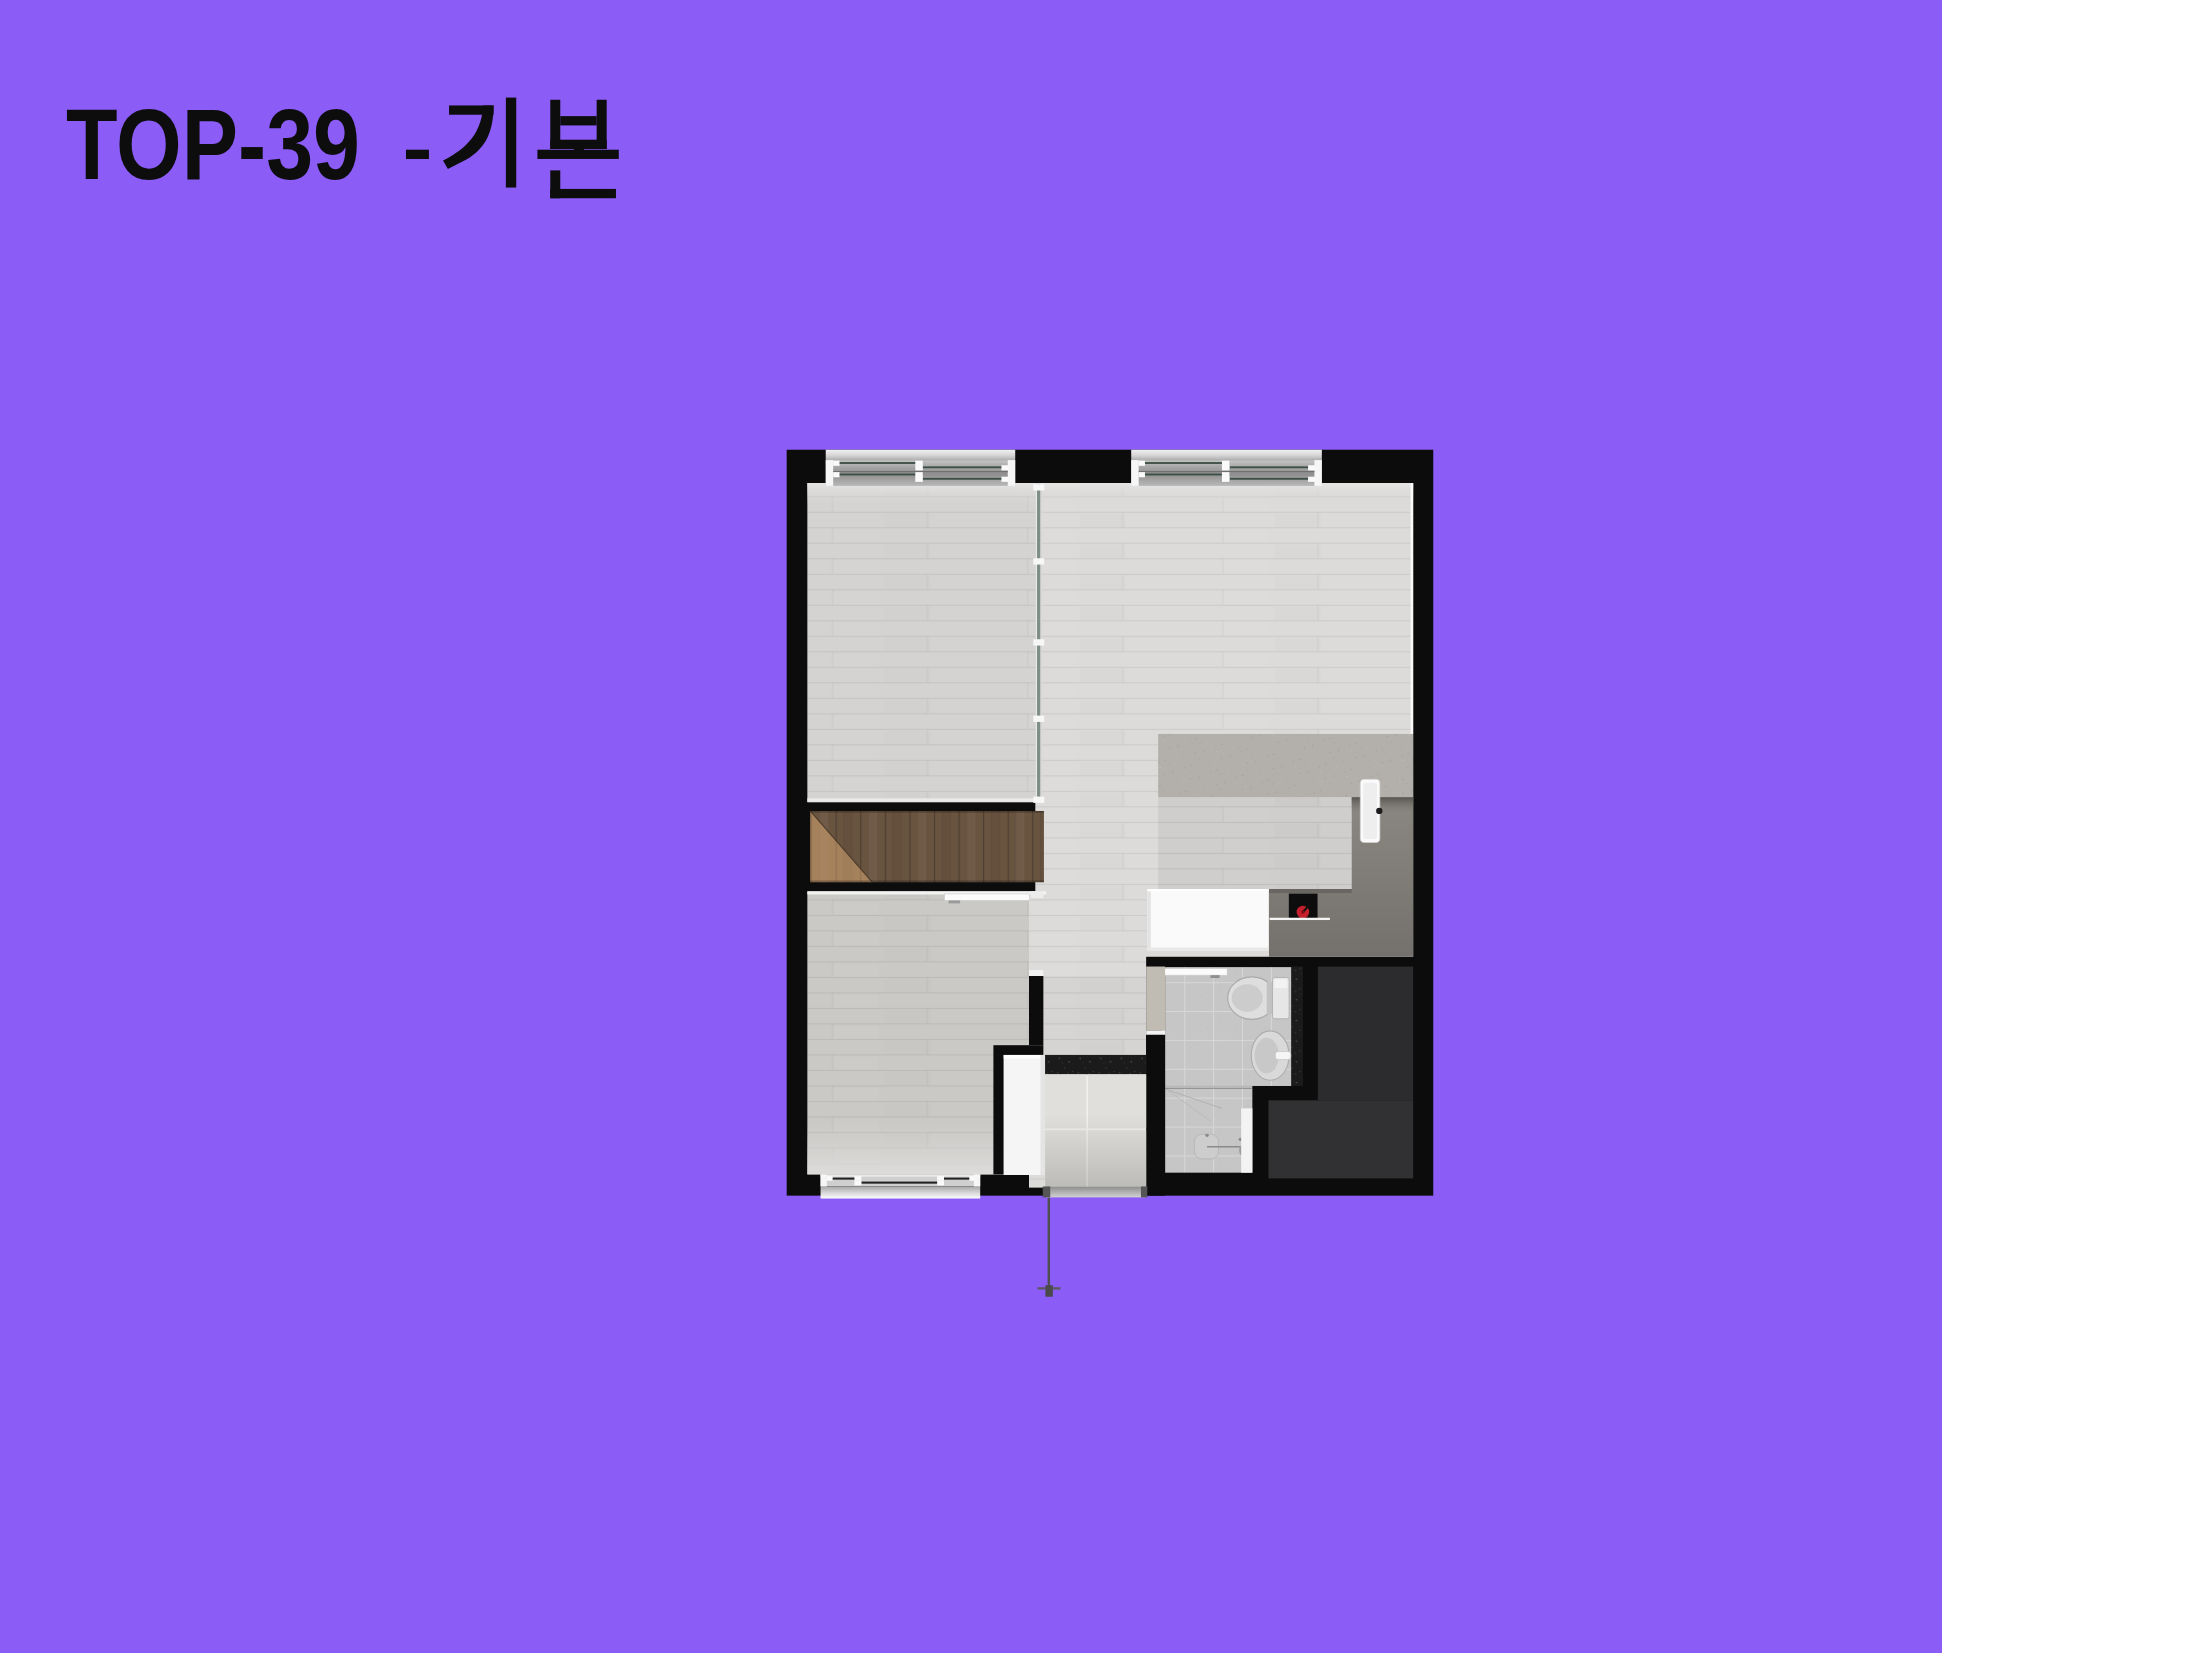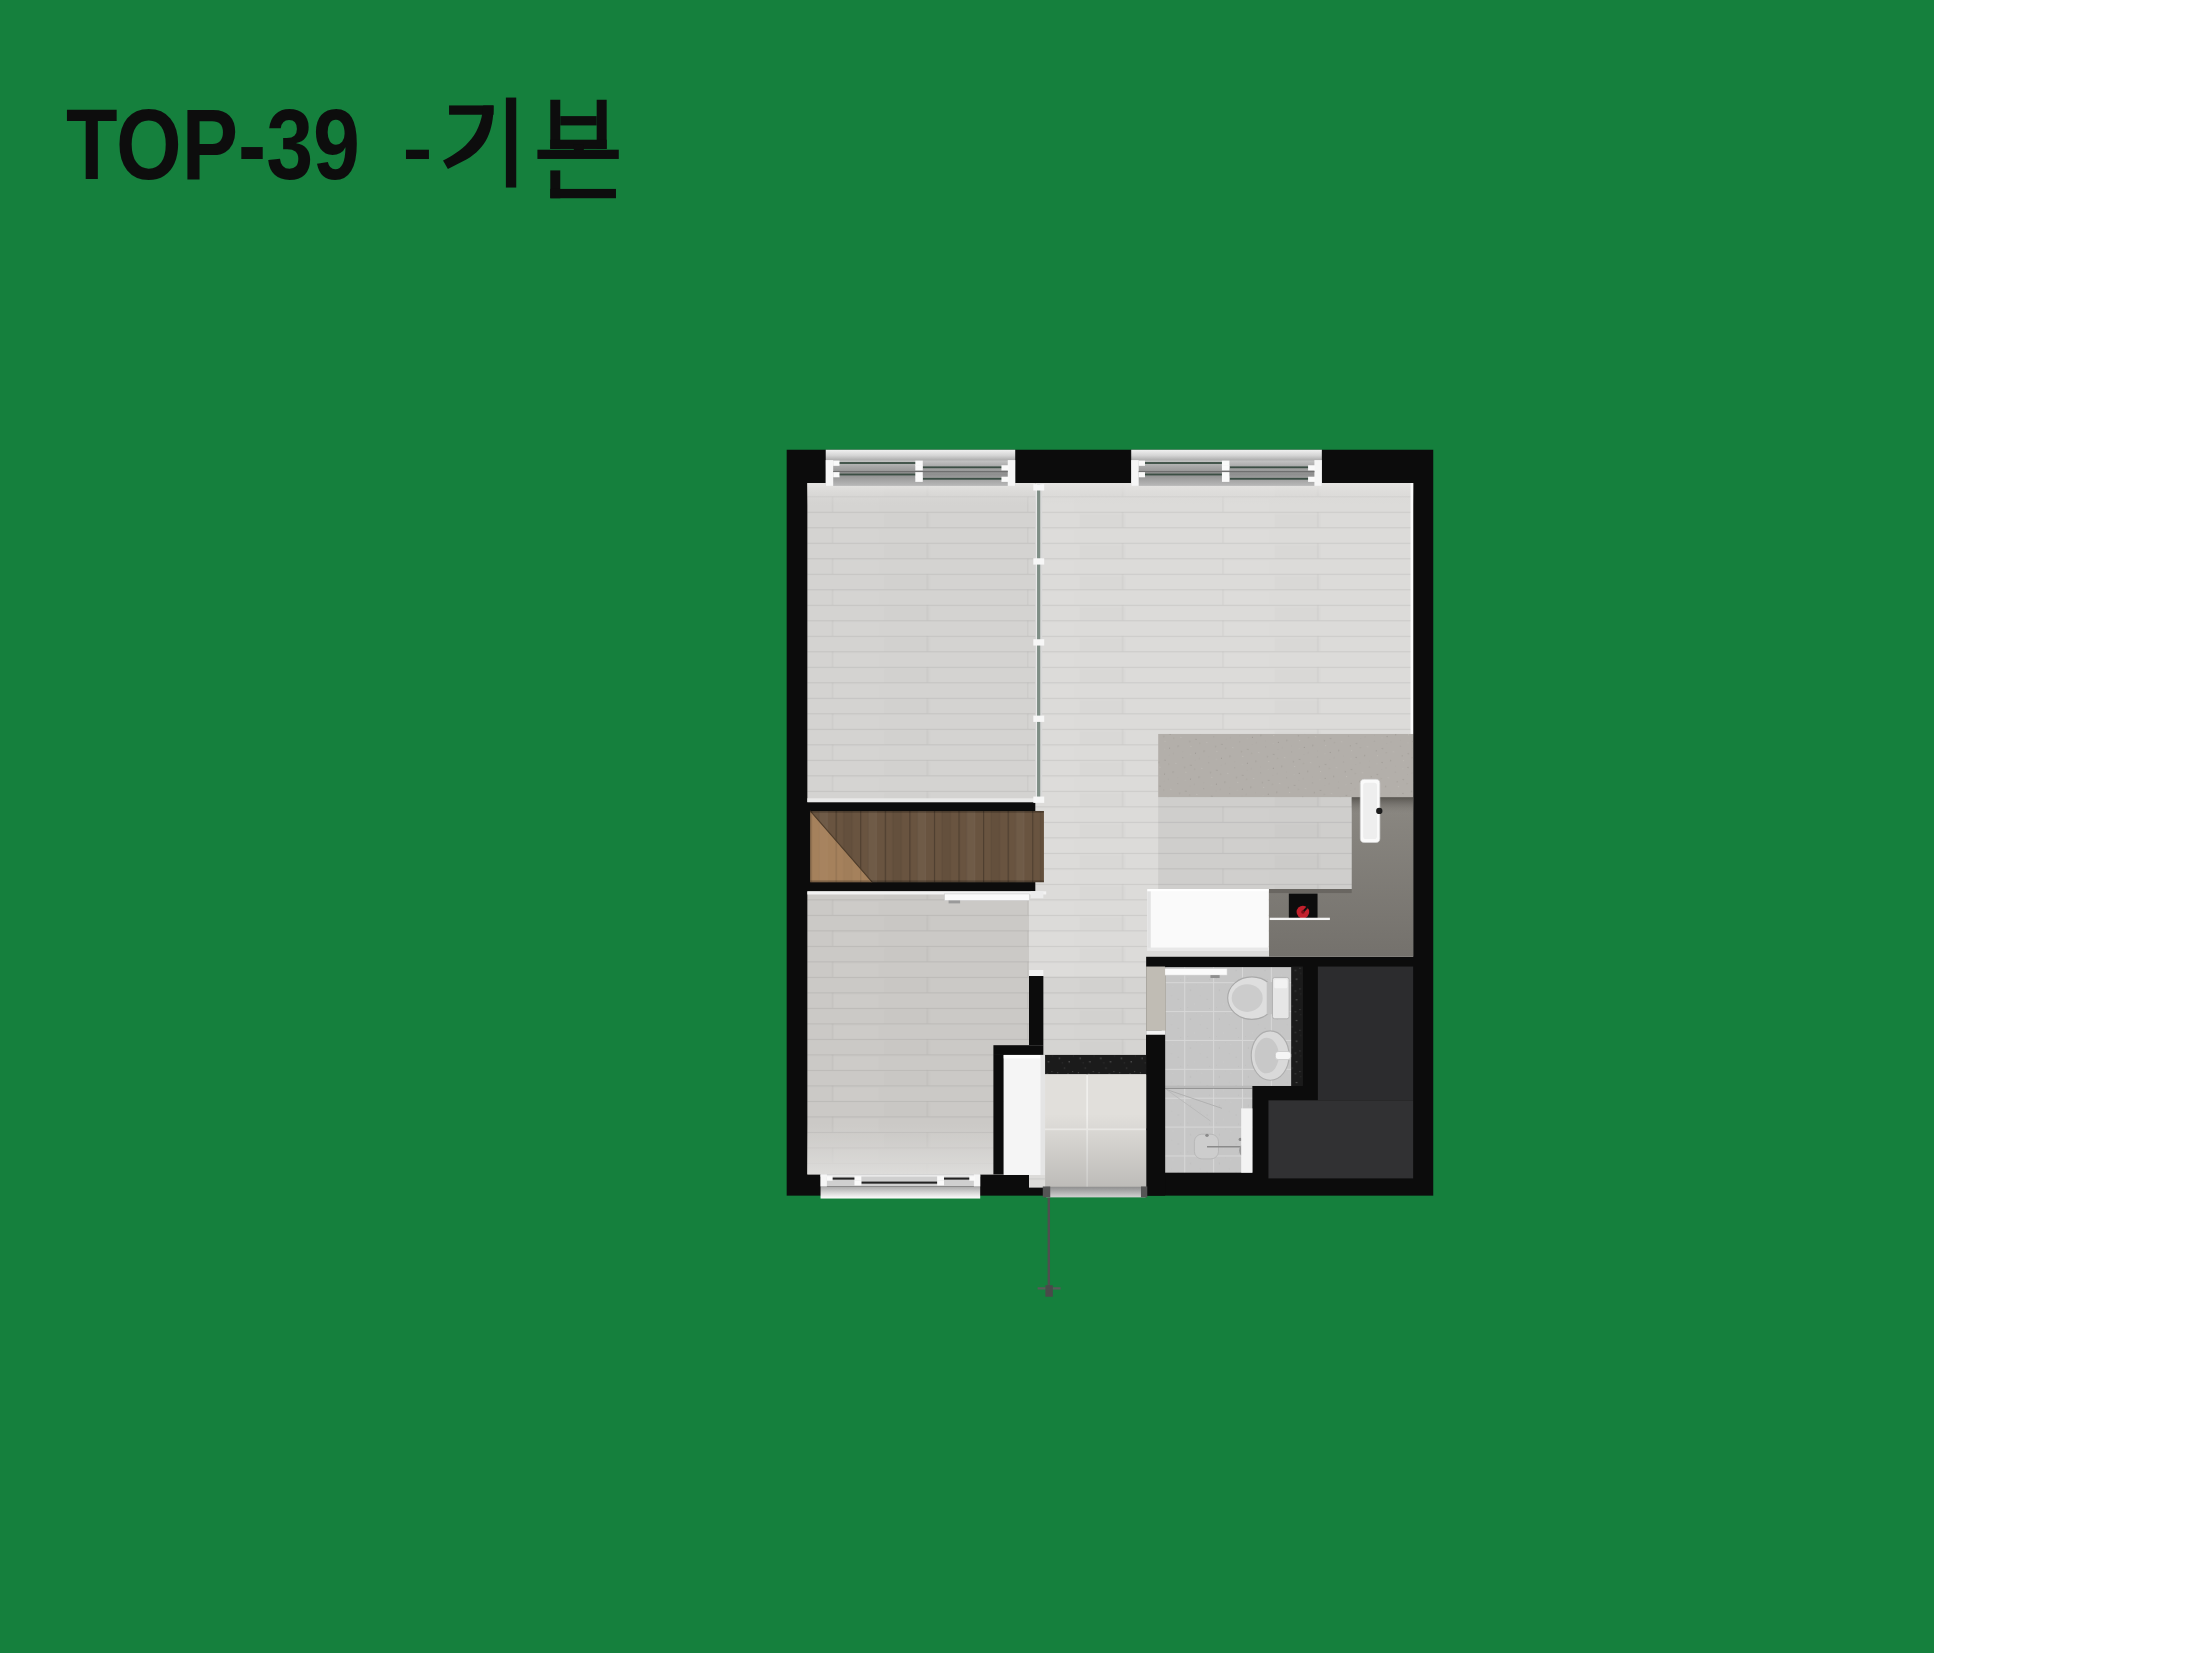--- a/index.html
+++ b/index.html
@@ -1,16 +1,16 @@
 <!DOCTYPE html>
 <html style="font-size:9.2px"><head>
 <meta charset="utf-8">
 <style>
 html,body{margin:0;padding:0;background:#ffffff;}
-#page{position:relative;width:1934px;height:1654px;background:#15803d;overflow:hidden;}
+#page{position:relative;width:1934px;height:1654px;background:#8b5cf6;overflow:hidden;padding-left:8px;}
 svg{position:absolute;top:0;left:0;}
 </style>
 </head>
 <body>
 <div id="page">
 <svg width="2205" height="1654" viewBox="0 0 3840 2880">
 <defs>
 <linearGradient id="sill" x1="0" y1="0" x2="0" y2="1">
  <stop offset="0" stop-color="#f1f1f1"></stop>
           <stop offset="0.55" stop-color="#d5d5d5"></stop>

